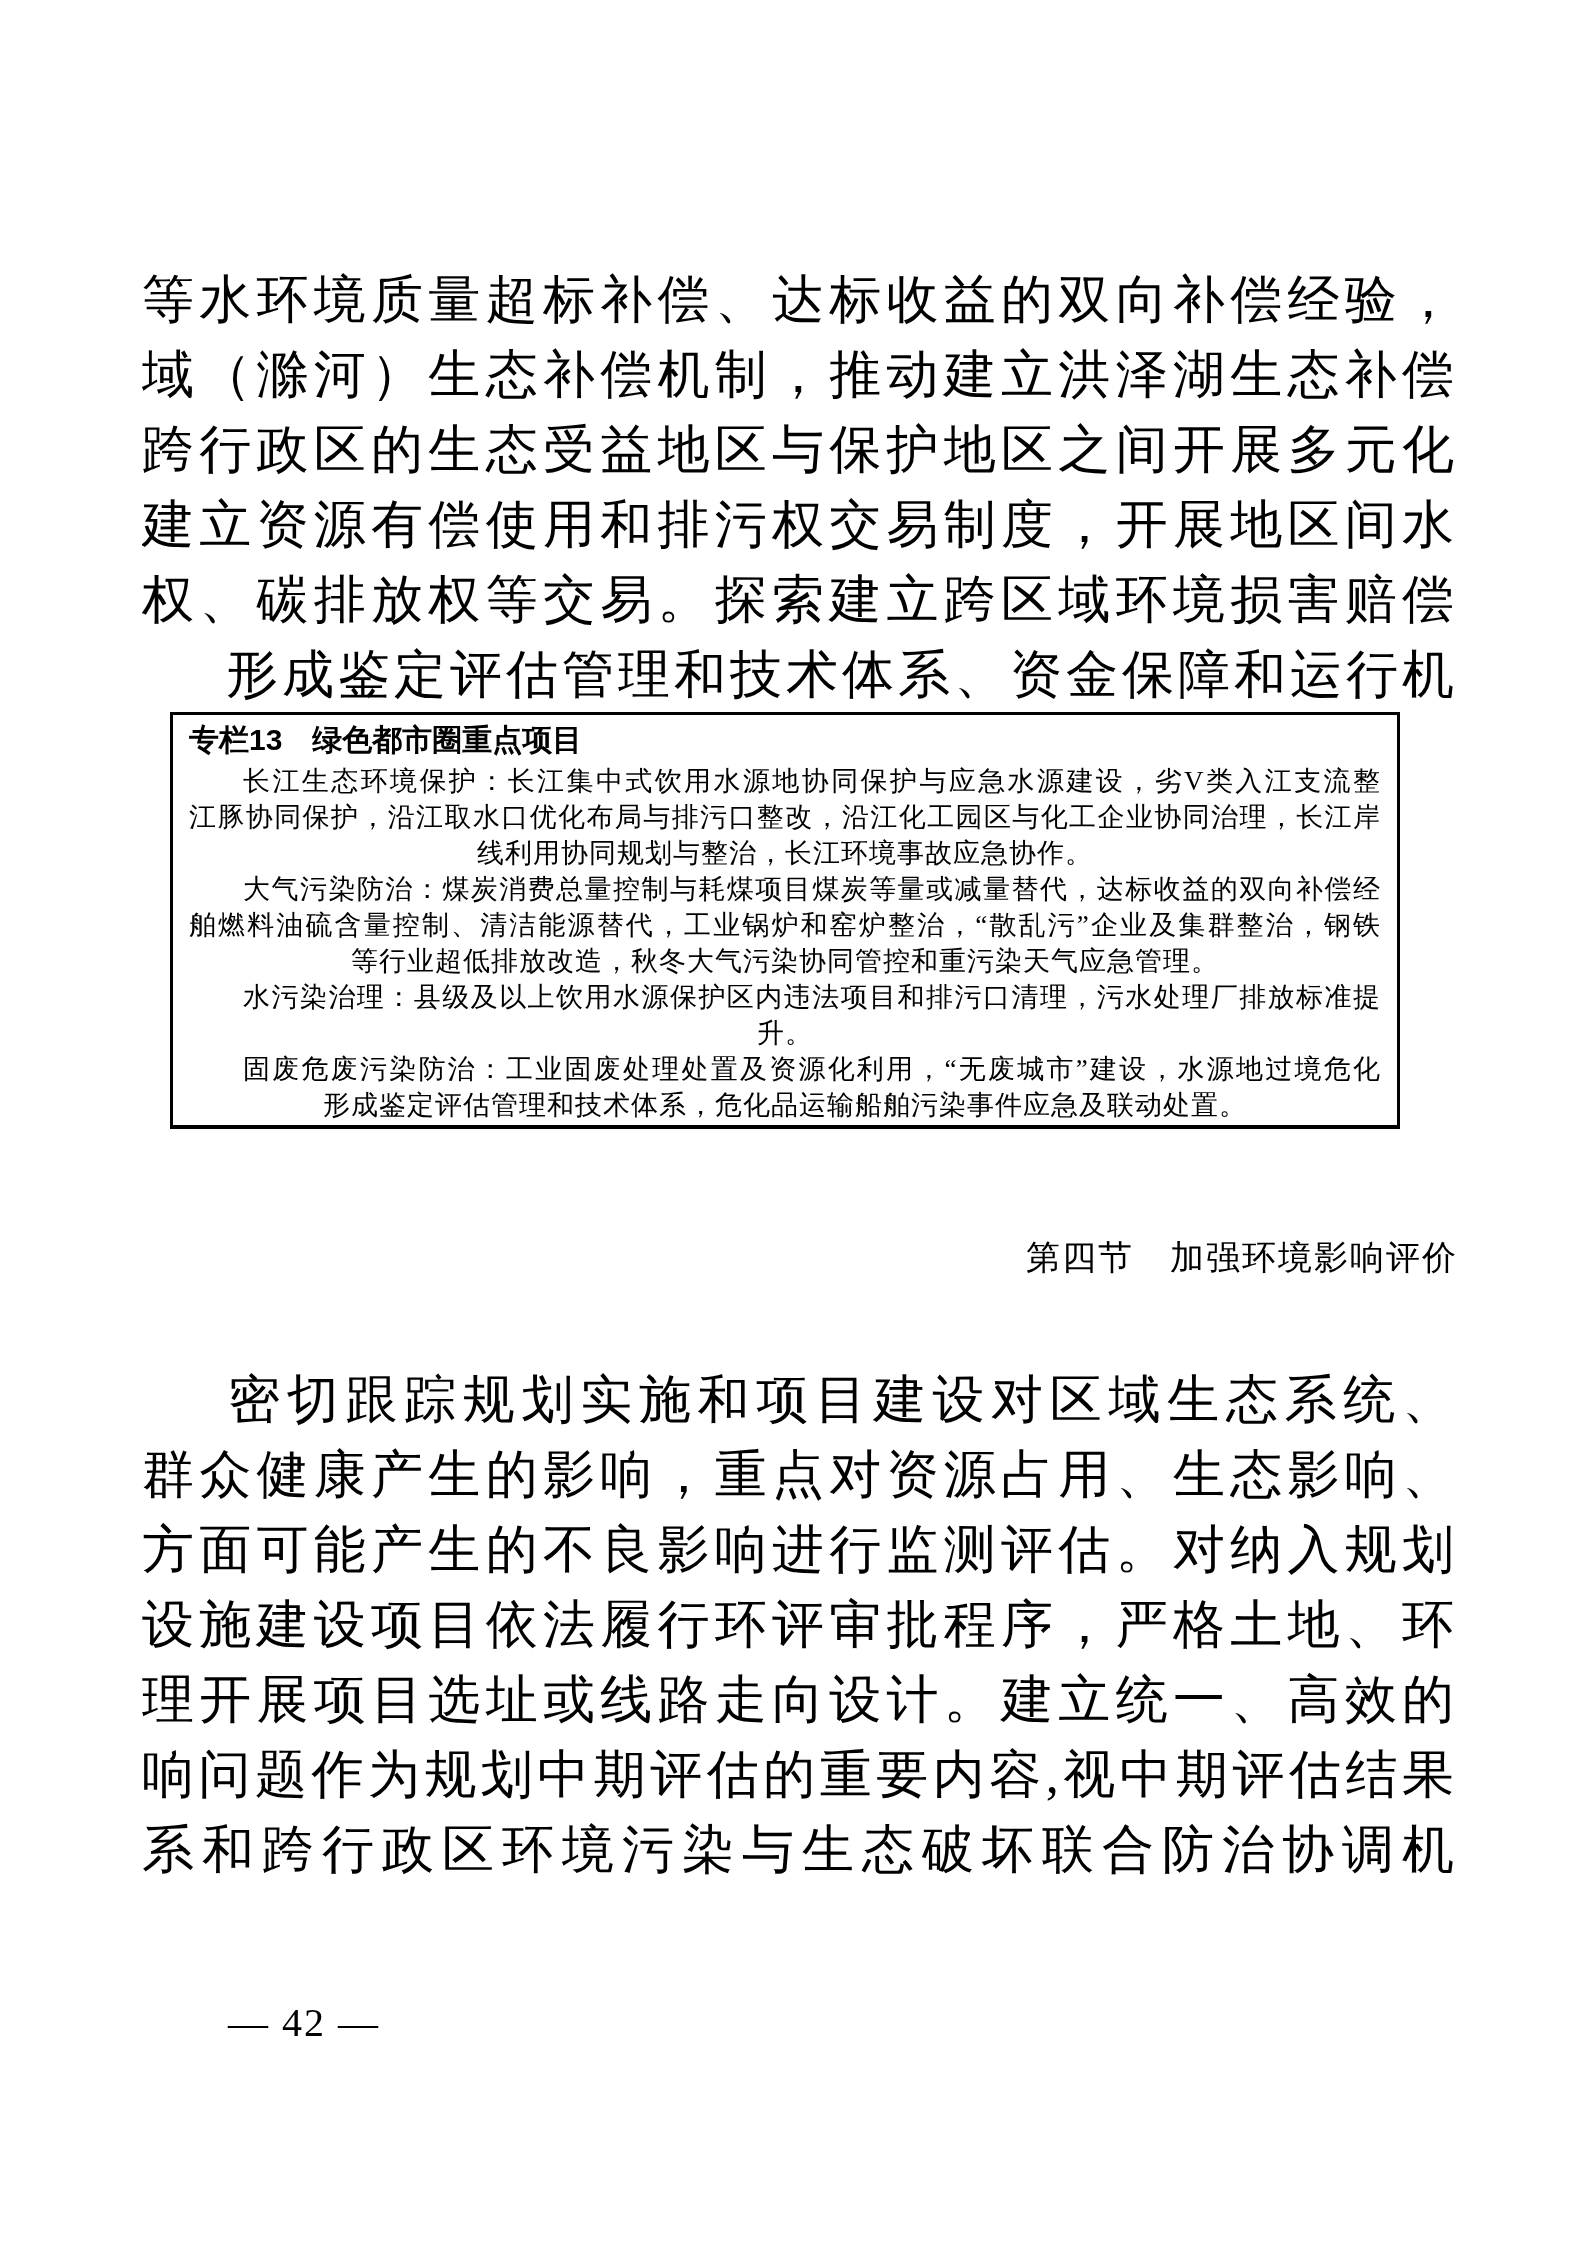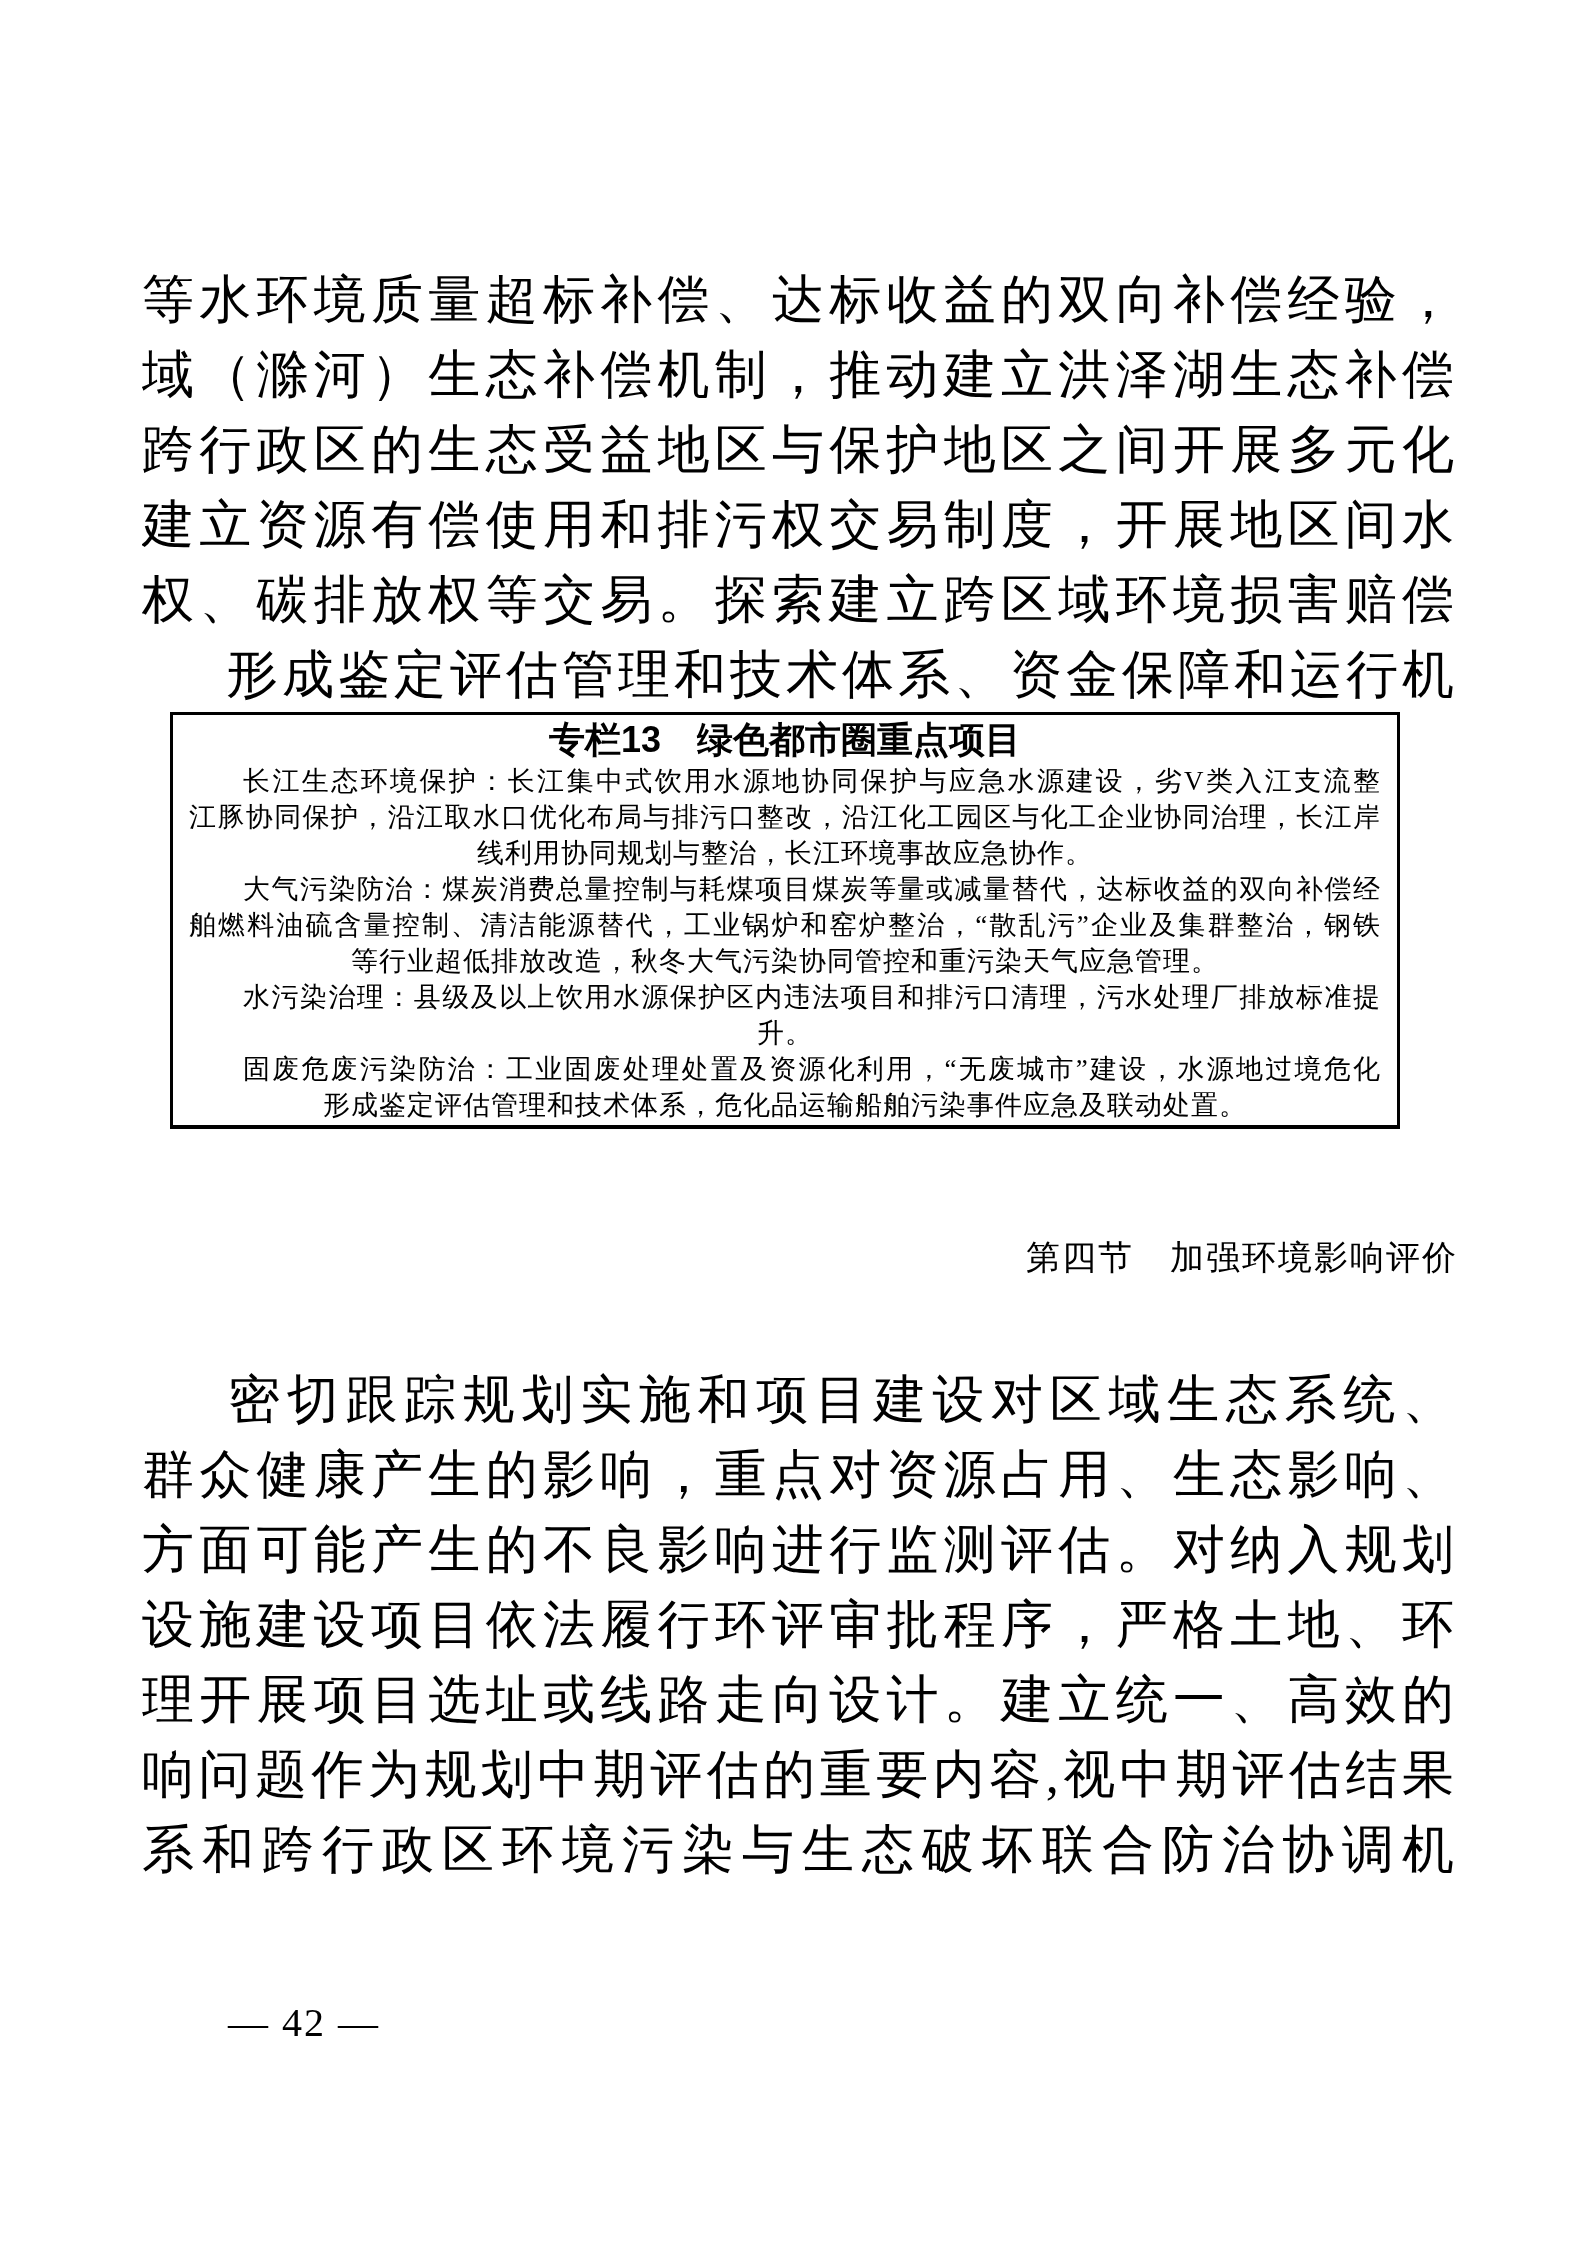--- a/index.html
+++ b/index.html
@@ -30,22 +30,21 @@
     position:absolute;
     left:170px;top:712px;
     width:1230px;
     box-sizing:border-box;
     border:3px solid #000;
     border-bottom-width:4px;
     padding:2px 16px 2px 16px;
   }
   .cbox-title{
     height:46px;line-height:46px;
-    font-size:36px;font-weight:bold;
-    text-align:center;
+    font-size:30px;font-weight:bold;
     font-family:"Liberation Sans","DejaVu Sans",sans-serif;
   }
   .xline{
     height:36px;line-height:36px;
     font-size:27px;
     letter-spacing:1px;
     text-align:justify;
     text-align-last:justify;
     text-justify:inter-character;
     overflow:hidden;

